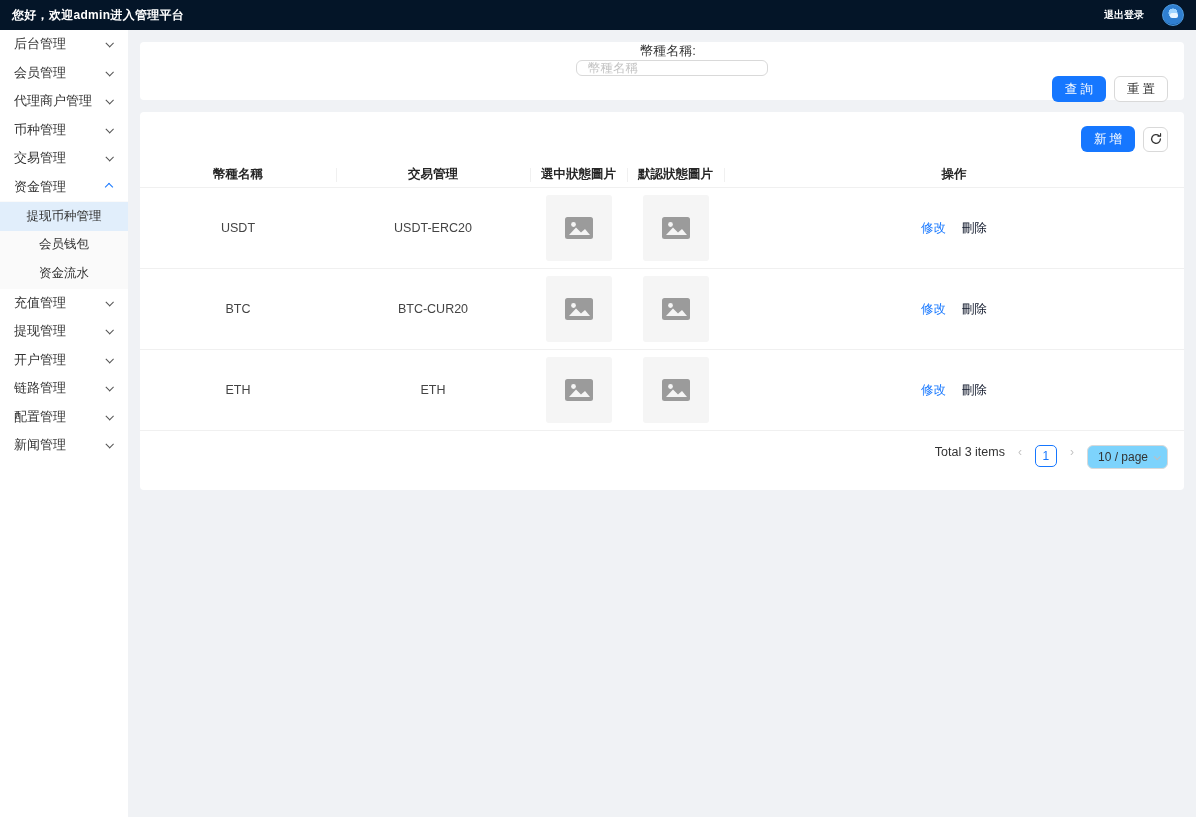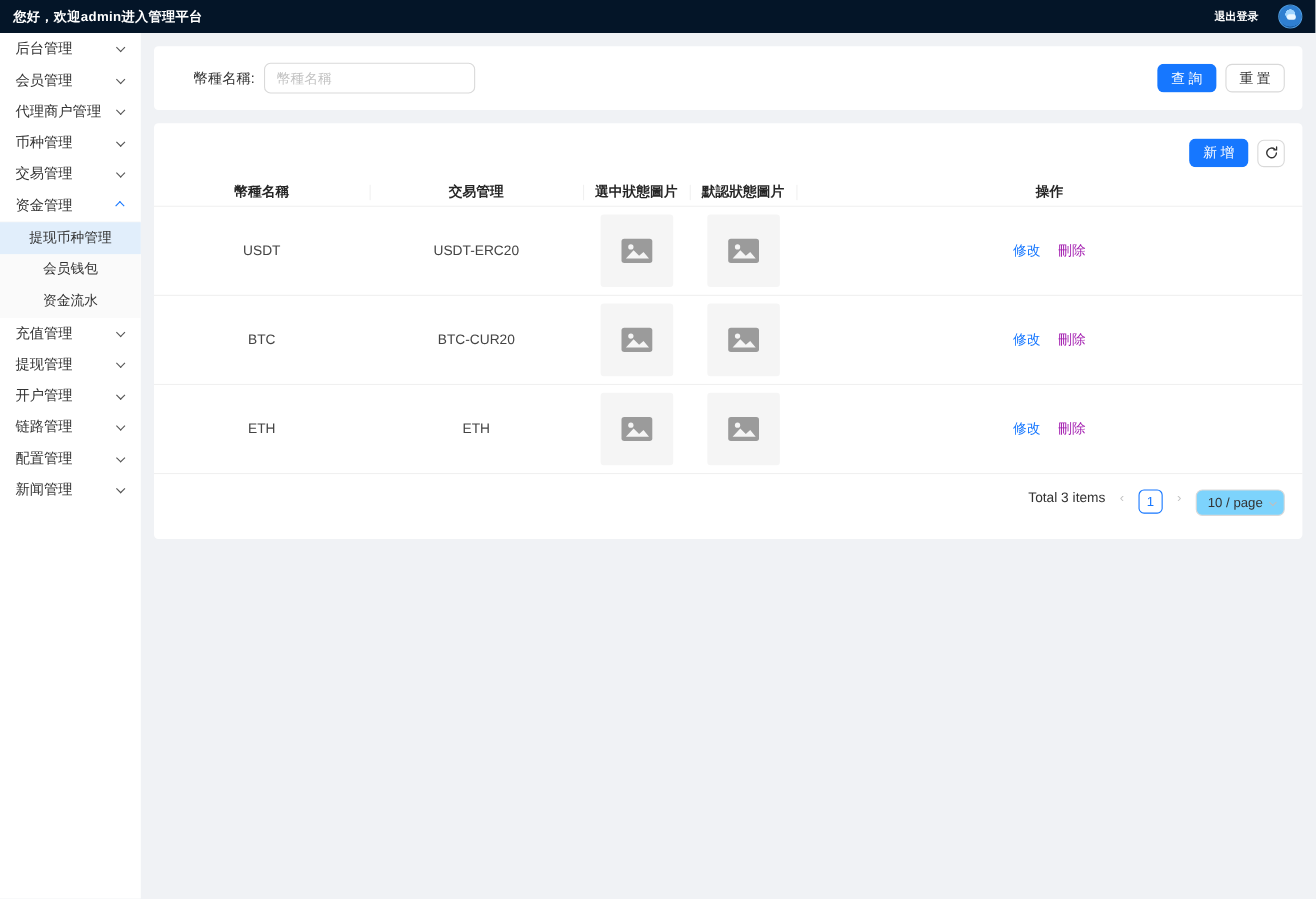--- a/index.html
+++ b/index.html
@@ -26,21 +26,21 @@
   .chev.up { transform:rotate(-135deg); border-color:#1677ff; }
   .submenu { background:#fafafa; padding:1px 0; }
   .submenu-item { height:28.5px; display:flex; align-items:center; justify-content:center;
                   font-size:12.5px; color:#333; cursor:pointer; }
   .submenu-item.active { background:#e1eefb; }
 
   
   .main { position:absolute; top:30px; left:128px; width:1068px; bottom:0; padding:12px; }
   .card { background:#fff; border-radius:4px; }
 
-  .search-card { height:58px; display:flex; align-items:center; padding:0 16px 0 36px; margin-bottom:12px; }
+  .search-card { height:58px; display:flex; align-items:center; padding:0 16px 0 36px; margin-bottom:12px;flex-direction:column; }
   .search-label { font-size:13px; color:#333; margin-right:8px; white-space:nowrap; }
   .search-input { width:192px; height:28px; border:1px solid #d9d9d9; border-radius:6px;
                   padding:0 11px; font-size:12.5px; color:#333; outline:none; font-family:inherit; }
   .search-input::placeholder { color:#c3c3c3; }
   .btn { height:26px; border-radius:6px; font-size:12.5px; padding:0 12px; cursor:pointer;
          font-family:Liberation Serif, serif; border:1px solid transparent; display:inline-flex; align-items:center; }
   .btn-primary { background:#1677ff; color:#fff; }
   .btn-default { background:#fff; color:#333; border-color:#d9d9d9; }
   .search-actions { margin-left:auto; display:flex; gap:8px; }
 
@@ -56,21 +56,21 @@
   .c1 { width:196px; } .c2 { width:194px; } .c3 { width:97px; } .c4 { width:97px; } .c5 { flex:1; }
   .cell { display:flex; align-items:center; justify-content:center; position:relative; height:100%; }
   .th-row .cell:not(:first-child)::before { content:""; position:absolute; left:0; top:50%; transform:translateY(-50%);
       width:1px; height:14px; background:rgba(0,0,0,0.06); }
 
   .img-ph { width:66px; height:66px; background:#f5f5f5; border-radius:3px;
             display:flex; align-items:center; justify-content:center; }
 
   .link { font-size:12.5px; cursor:pointer; text-decoration:none; }
   .link-edit { color:#1677ff; margin-right:16px; }
-  .link-del { color:#a21caf; }
+  .link-del { color:#0f172a; }
 
   .pagination { display:flex; justify-content:flex-end; gap:8px; padding:14px 16px 6px; font-size:12.5px; color:#333; }
   .pg-arrow { color:rgba(0,0,0,0.25); font-size:12px; width:14px; text-align:center; cursor:pointer; }
   .pg-num { min-width:22px; height:22px; border:1px solid #1677ff; color:#1677ff; border-radius:5px;
             display:flex; align-items:center; justify-content:center; font-size:12px; cursor:pointer; }
   .pg-size { height:24px; border:1px solid #d9d9d9; border-radius:6px; background:#7dd3fc; color:#333;
              display:flex; align-items:center; gap:6px; padding:0 8px 0 10px; font-size:12px; cursor:pointer; }
   .pg-size .chev { border-color:#bfbfbf; width:5px; height:5px; }
 </style>
 </head>

